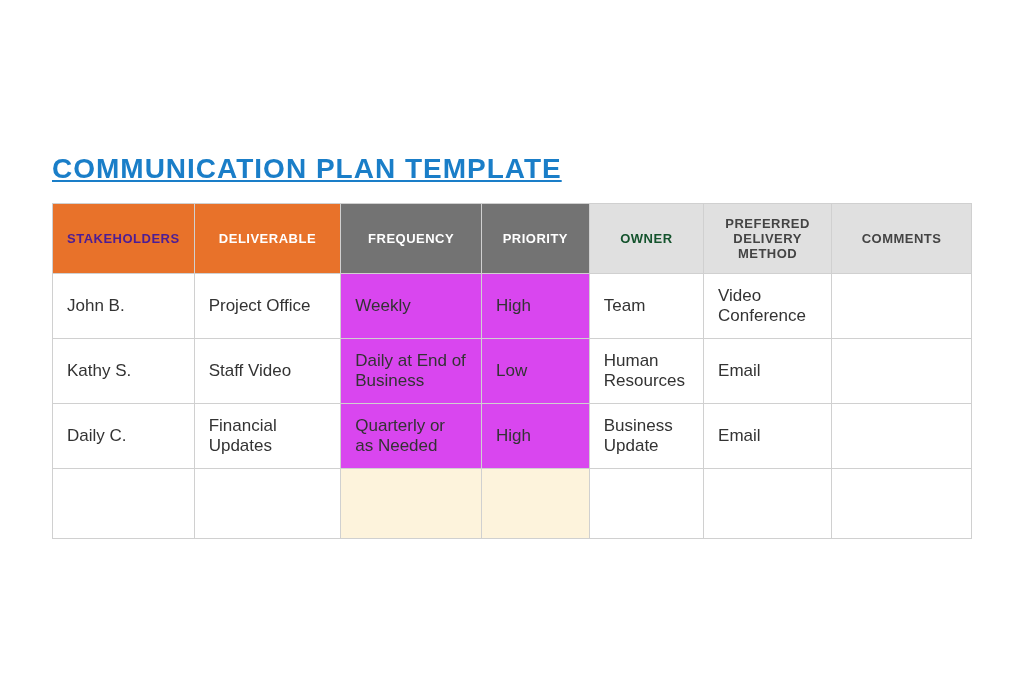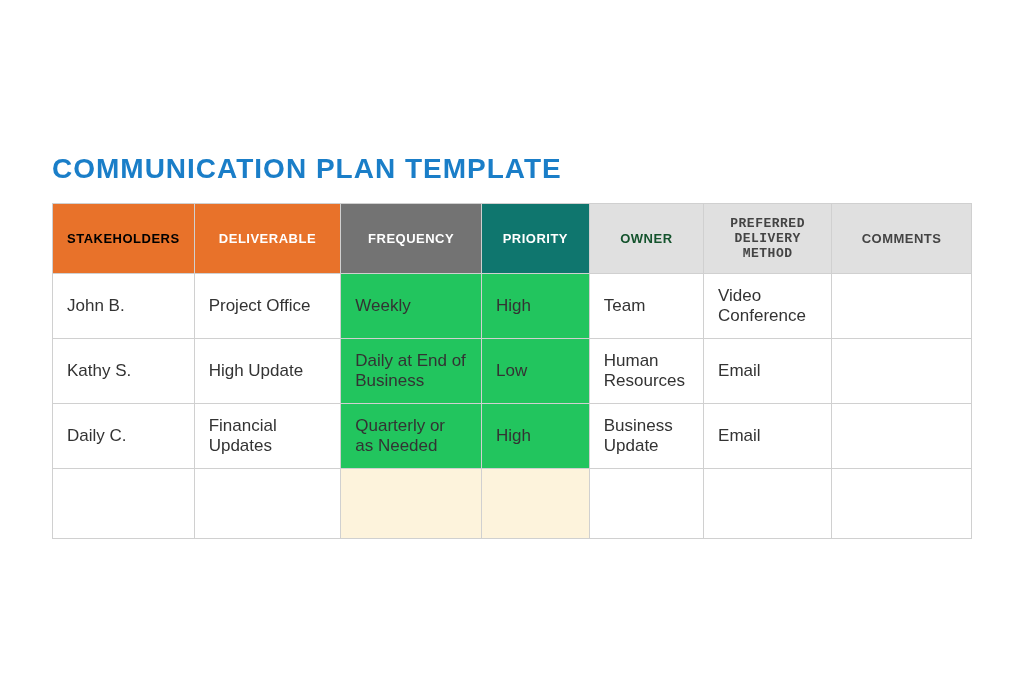--- a/index.html
+++ b/index.html
@@ -17,20 +17,21 @@
       background: #ffffff;
       padding: 30px 30px 20px 30px;
     }
     .page-title {
       font-size: 28px;
       font-weight: 900;
       color: #1a7ec8;
       letter-spacing: 1px;
       margin-bottom: 18px;
       text-transform: uppercase;
+      text-decoration: underline;
     }
     .table-wrapper {
       width: 100%;
       border-collapse: collapse;
       border: 1px solid #d0d0d0;
     }
     .table-wrapper th, .table-wrapper td {
       border: 1px solid #d0d0d0;
       padding: 12px 14px;
       vertical-align: middle;
@@ -38,64 +39,63 @@
     }
     
     .header-row th {
       font-weight: 700;
       font-size: 13px;
       letter-spacing: 0.5px;
       text-transform: uppercase;
     }
     .th-stakeholders {
       background: #e8722a;
-      color: #000000;
+      color: #4c1d95;
       width: 130px;
     }
     .th-deliverable {
       background: #e8722a;
       color: #ffffff;
       width: 150px;
       margin-top: 43px;
     }
     .th-frequency {
       background: #737373;
       color: #ffffff;
       width: 145px;
     }
     .th-priority {
-      background: #0f766e;
+      background: #737373;
       color: #ffffff;
       width: 110px;
     }
     .th-owner {
       background: #e0e0e0;
       color: #14532d;
       width: 115px;
     }
     .th-delivery {
       background: #e0e0e0;
       color: #444444;
       width: 130px;
-      font-family: Liberation Mono, monospace;
     }
     .th-comments {
       background: #e0e0e0;
       color: #444444;
       width: 145px;
     }
     
     .data-row td {
       background: #ffffff;
       color: #333333;
       font-size: 17px;
     }
     .data-row td.freq-cell,
     .data-row td.prio-cell {
-      background: #22c55e;
+      background: #d946ef;
     }
     
     .empty-row td {
       background: #ffffff;
       height: 70px;
     }
     .empty-row td.freq-cell,
     .empty-row td.prio-cell {
       background: #fdf3dc;
     }
@@ -123,21 +123,21 @@
           <td>John B.</td>
           <td>Project Office</td>
           <td class="freq-cell">Weekly</td>
           <td class="prio-cell">High</td>
           <td>Team</td>
           <td>Video Conference</td>
           <td></td>
         </tr>
         <tr class="data-row">
           <td>Kathy S.</td>
-          <td>High Update</td>
+          <td>Staff Video</td>
           <td class="freq-cell">Daily at End of Business</td>
           <td class="prio-cell">Low</td>
           <td>Human Resources</td>
           <td>Email</td>
           <td></td>
         </tr>
         <tr class="data-row">
           <td>Daily C.</td>
           <td>Financial Updates</td>
           <td class="freq-cell">Quarterly or as Needed</td>

